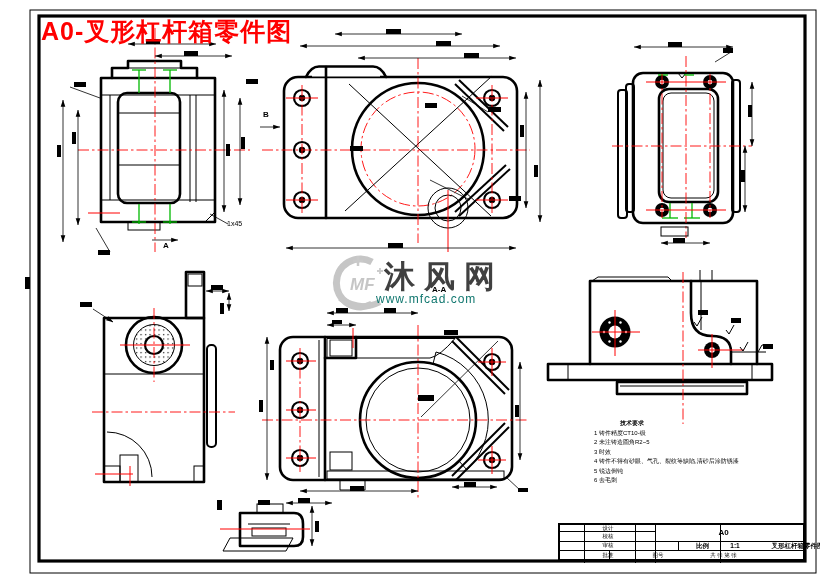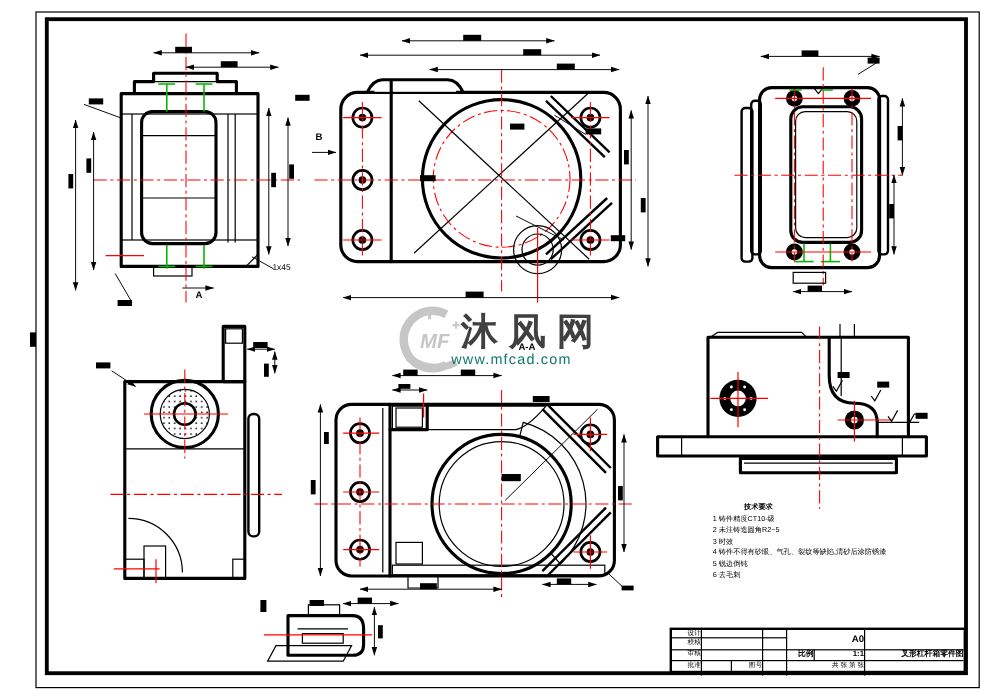--- a/index.html
+++ b/index.html
@@ -25,22 +25,22 @@
   .lbl{color:#000;font-weight:bold;}
   .lbl-a{left:163px;top:241px;font-size:8px;}
   .lbl-b{left:263px;top:110px;font-size:8px;}
   .lbl-aa{left:432px;top:285px;font-size:8px;text-align:right;}
   .lbl-ch{left:227px;top:220px;font-size:7px;font-weight:normal;}
   .notes{left:594px;top:419px;width:170px;font-size:6px;color:#000;line-height:9.5px;}
   .notes .nt{margin-left:26px;font-weight:bold;}
   
   .tb{left:558px;top:523px;width:247px;height:38px;border:2px solid #000;box-sizing:border-box;}
   .tb .v,.tb .h{position:absolute;background:#000;}
-  .tb .cell{position:absolute;font-size:5.5px;color:#000;text-align:right;line-height:9px;
-            white-space:nowrap;}
+  .tb .cell{position:absolute;font-size:5.5px;color:#000;text-align:center;line-height:9px;
+            white-space:nowrap;margin-left:36px;}
   .tb .big{font-size:8px;font-weight:bold;line-height:17px;}
   .tb .med{font-size:6.5px;font-weight:bold;line-height:9px;}
 </style>
 </head>
 <body>
 
 <div id="stage">
 
   <div class="abs">
     <svg width="70" height="70" style="left:328px;top:252px;">
@@ -415,20 +415,21 @@
       <line x1="220" y1="529" x2="310" y2="529" class="cls"></line>
       <line x1="312" y1="506" x2="312" y2="546" class="dim" marker-start="url(#ma)" marker-end="url(#ma)"></line>
       <g>
         <rect x="258" y="500" width="12" height="5" class="blob"></rect>
         <rect x="315" y="521" width="4" height="11" class="blob"></rect>
         <rect x="217" y="500" width="5" height="10" class="blob"></rect>
       </g>
     </g>
   </svg>
 
+  <div class="abs main-title">A0-叉形杠杆箱零件图</div>
   <div class="abs lbl lbl-a">A</div>
   <div class="abs lbl lbl-b">B</div>
   <div class="abs lbl lbl-aa">A-A</div>
   <div class="abs lbl lbl-ch">1x45</div>
 
   <div class="abs notes">
     <div class="nt">技术要求</div>
     <div>1 铸件精度CT10-级</div>
     <div>2 未注铸造圆角R2~5</div>
     <div>3 时效</div>

